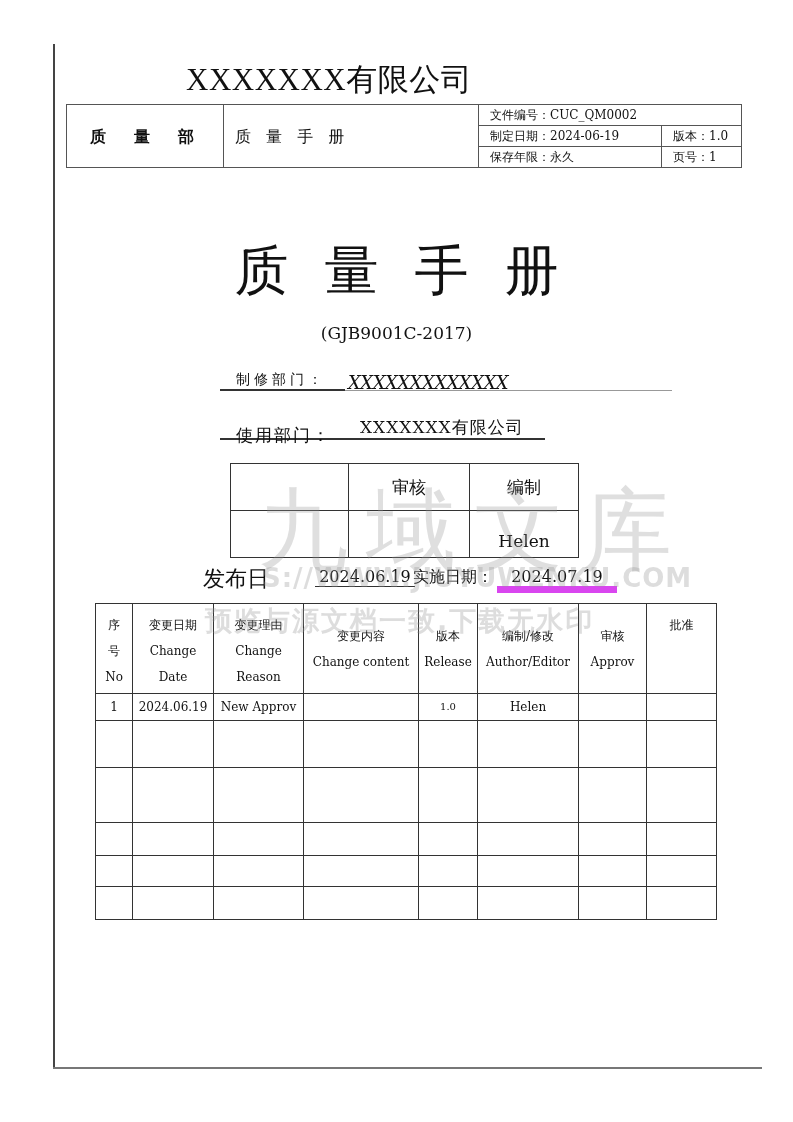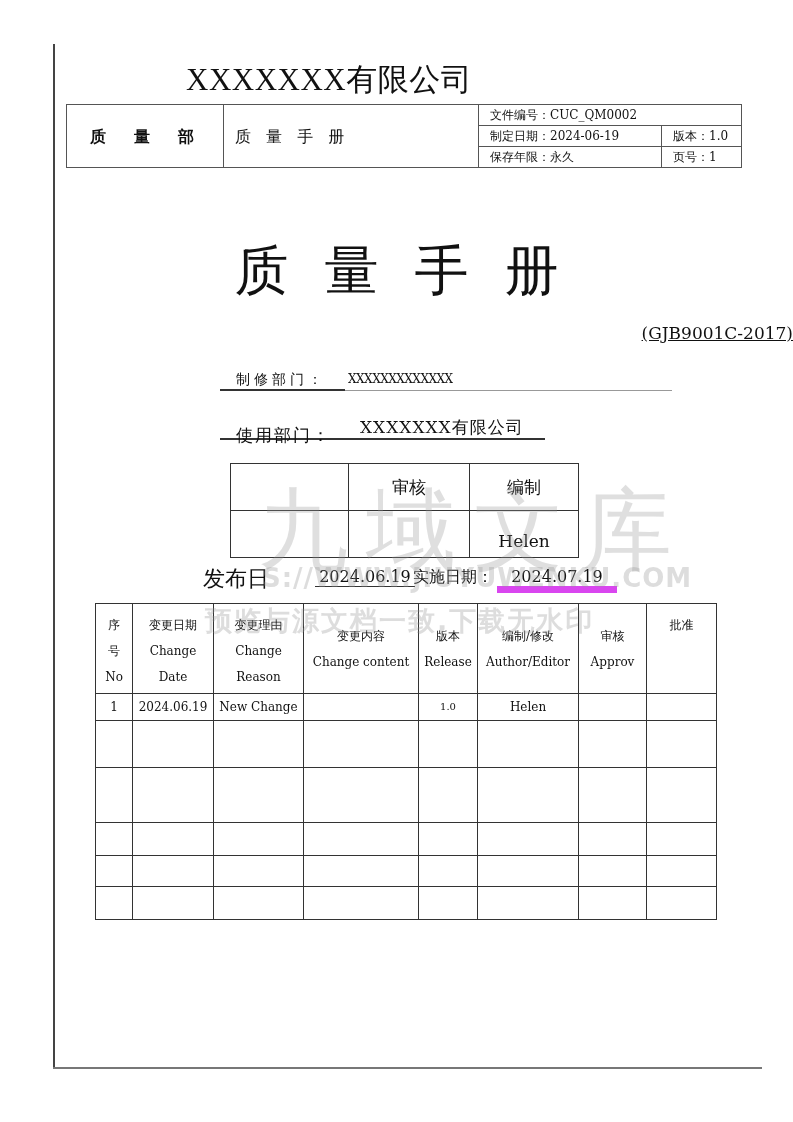--- a/index.html
+++ b/index.html
@@ -9,26 +9,26 @@
     .frame-left { left: 53px; top: 44px; width: 2px; height: 1025px; background: #444; }
     .frame-bottom { left: 53px; top: 1067px; width: 709px; height: 2px; background: #777; }
     .company-title { left: 186px; top: 58px; font-size: 31px; letter-spacing: 0.5px;
                      font-family: "Liberation Serif", "DejaVu Serif", serif; line-height: 44px; white-space: nowrap; }
     .header-table { left: 66px; top: 104px; width: 676px; height: 64px; border-collapse: collapse; }
     .header-table td { border: 1px solid #555; padding: 0 11px; font-size: 12px; line-height: 19px; white-space: nowrap; }
     .header-table td.big { font-size: 16px; text-align: center; font-weight: bold; letter-spacing: 6px; }
     .header-table td.mid { font-size: 16px; letter-spacing: 5px; }
     .main-title { left: 0; width: 793px; top: 238px; font-size: 54px; text-align: center; letter-spacing: 36px;
                   padding-left: 36px; box-sizing: border-box; line-height: 66px; }
-    .standard { left: 0; width: 793px; top: 320px; font-size: 17px; text-align: right; line-height: 26px; text-decoration: underline; }
+    .standard { left: 0; width: 793px; top: 320px; font-size: 17px; text-align: center; line-height: 26px; }
     .dept-row { left: 220px; top: 371px; width: 452px; height: 20px; font-size: 14px; }
     .dept-row .line { position: absolute; left: 0; top: 19px; width: 452px; height: 1px; background: #999; }
     .dept-row .line-dark { position: absolute; left: 0; top: 18px; width: 125px; height: 2px; background: #333; }
     .dept-row .lbl { position: absolute; left: 16px; top: 0; letter-spacing: 4px; }
-    .dept-row .val { position: absolute; left: 128px; top: 1px; font-size: 12px; letter-spacing: -0.5px; }
+    .dept-row .val { position: absolute; left: 128px; top: 1px; font-size: 18px; letter-spacing: -0.5px; font-style: italic; }
     .use-row { left: 220px; top: 416px; width: 325px; height: 24px; font-size: 17px; }
     .use-row .line { position: absolute; left: 0; top: 22px; width: 325px; height: 2px; background: #333; }
     .use-row .lbl { position: absolute; left: 16px; top: 8px; letter-spacing: 2px; }
     .use-row .val { position: absolute; left: 140px; top: 0; letter-spacing: 1px; }
     .sign-table { left: 230px; top: 463px; width: 349px; height: 94px; border-collapse: collapse; }
     .sign-table td { border: 1px solid #333; font-size: 17px; text-align: center; vertical-align: middle; }
     .sign-table td.w1 { width: 115px; } .sign-table td.w2 { width: 118px; }
     .watermark { left: 222px; top: 470px; font-size: 90px; color: rgba(150,150,150,0.30); letter-spacing: 18px;
                  font-family: "DejaVu Sans", sans-serif; font-weight: normal; white-space: nowrap; pointer-events: none; margin-left: 36px; }
     .wm-url { left: 262px; top: 563px; font-size: 26px; color: rgba(150,150,150,0.32); font-family: "DejaVu Sans", sans-serif;
@@ -149,21 +149,21 @@
       <div>审核</div>
       <div>Approv</div>
     </td>
     <td class="top">
       <div>批准</div>
     </td>
   </tr>
   <tr class="r1">
     <td>1</td>
     <td>2024.06.19</td>
-    <td>New Change</td>
+    <td>New Approv</td>
     <td></td>
     <td class="ver">1.0</td>
     <td>Helen</td>
     <td></td>
     <td></td>
   </tr>
   <tr style="height:47px">
     <td></td>
         <td></td>
         <td></td>

